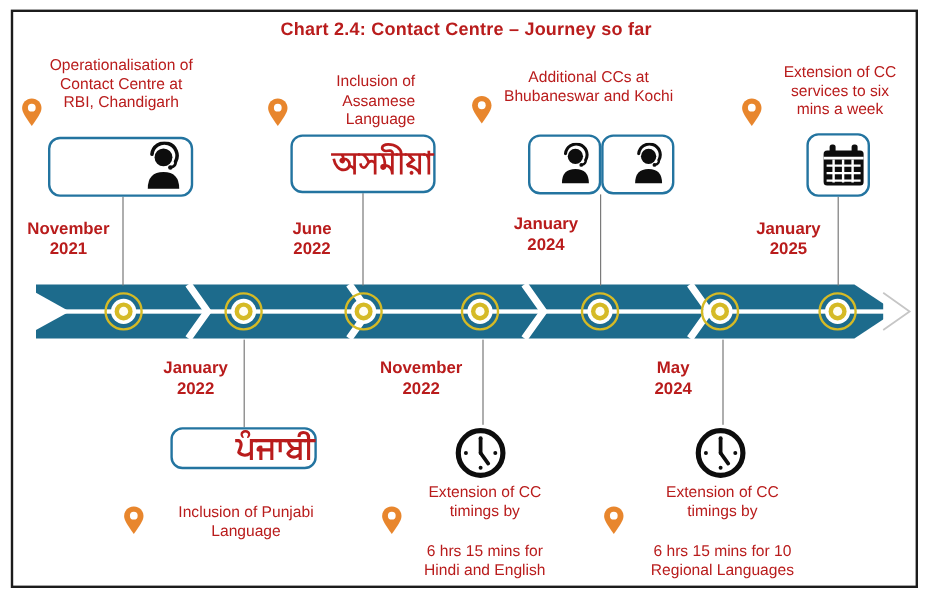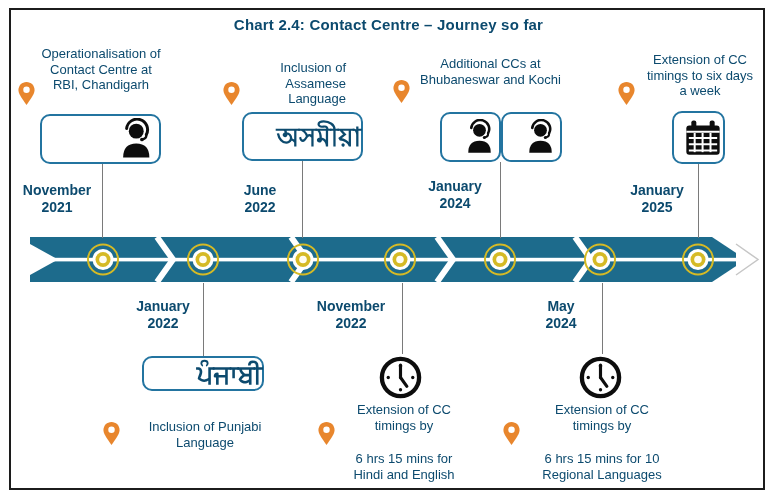--- a/index.html
+++ b/index.html
@@ -1,18 +1,18 @@
 <!DOCTYPE html>
 <html><head>
 <meta charset="utf-8">
 <style>
   html,body{margin:0;padding:0;background:#ffffff;}
   .stage{
     position:relative;width:777px;height:503px;background:#ffffff;overflow:hidden;
-    font-family:"Liberation Sans","DejaVu Sans",sans-serif;color:#0c4a6e;
+    font-family:"Liberation Sans","DejaVu Sans",sans-serif;color:#b91c1c;
   }
   .frame{position:absolute;left:9px;top:8px;width:752px;height:478px;border:2px solid #1c1c1c;}
   .title{position:absolute;left:0;top:16px;width:777px;text-align:center;font-size:15px;font-weight:bold;letter-spacing:.2px;}
   .label{position:absolute;font-size:13px;line-height:1.2;text-align:center;}
   .date{position:absolute;font-size:14px;font-weight:bold;line-height:1.2;text-align:center;width:80px;}
   .date span{display:block;}
   .mbox{position:absolute;background:#fff;border:2px solid #2374a0;border-radius:10px;display:flex;align-items:center;justify-content:flex-end;box-sizing:border-box;}
   .lang{font-size:26px;font-weight:bold;font-family:"DejaVu Sans","Liberation Sans",sans-serif;line-height:1;}
   .conn{position:absolute;width:1px;background:#7a7a7a;}
   .pin{position:absolute;width:19px;height:27px;}
@@ -165,21 +165,21 @@
       <path d="M11 12 A 12 12 0 1 1 33.5 19" fill="none" stroke="#0d0d0d" stroke-width="3.4" stroke-linecap="round"></path>
       <path d="M33.5 19 q0.5 4.5 -4.5 5.5" fill="none" stroke="#0d0d0d" stroke-width="2.6" stroke-linecap="round"></path>
       <circle cx="28.5" cy="24.6" r="2.1" fill="#0d0d0d"></circle>
     </svg>
   </div>
   <div class="date" style="left:415px;top:178px;">
     <span>January</span>
     <span>2024</span>
   </div>
 
-  <div class="label" style="left:646px;top:52px;width:108px;">Extension of CC timings to six days a week</div>
+  <div class="label" style="left:646px;top:52px;width:108px;">Extension of CC services to six mins a week</div>
   <div class="mbox" style="left:672px;top:111px;width:53px;height:53px;">
     <svg width="40" height="40" viewBox="0 0 48 48">
       <rect x="4" y="9" width="40" height="35" rx="3.5" fill="#0d0d0d"></rect>
       <rect x="10" y="3" width="6" height="10" rx="2.5" fill="#0d0d0d"></rect>
       <rect x="32" y="3" width="6" height="10" rx="2.5" fill="#0d0d0d"></rect>
       <line x1="4" y1="16.5" x2="44" y2="16.5" stroke="#ffffff" stroke-width="2.6"></line>
       <line x1="7" y1="24" x2="41" y2="24" stroke="#ffffff" stroke-width="2.4"></line>
       <line x1="7" y1="31.5" x2="41" y2="31.5" stroke="#ffffff" stroke-width="2.4"></line>
       <line x1="7" y1="39" x2="41" y2="39" stroke="#ffffff" stroke-width="2.4"></line>
       <line x1="14" y1="18" x2="14" y2="41" stroke="#ffffff" stroke-width="2.4"></line>

